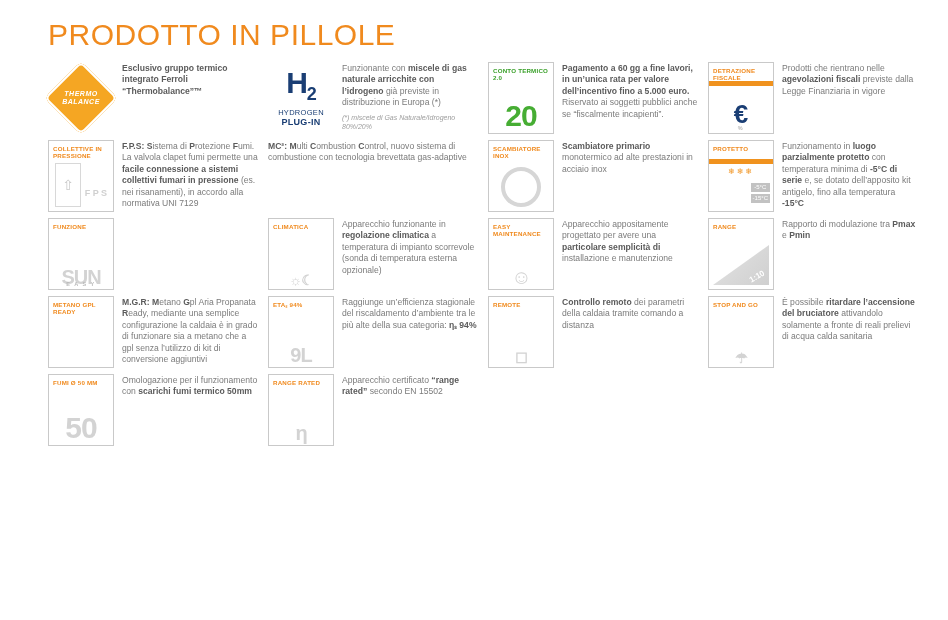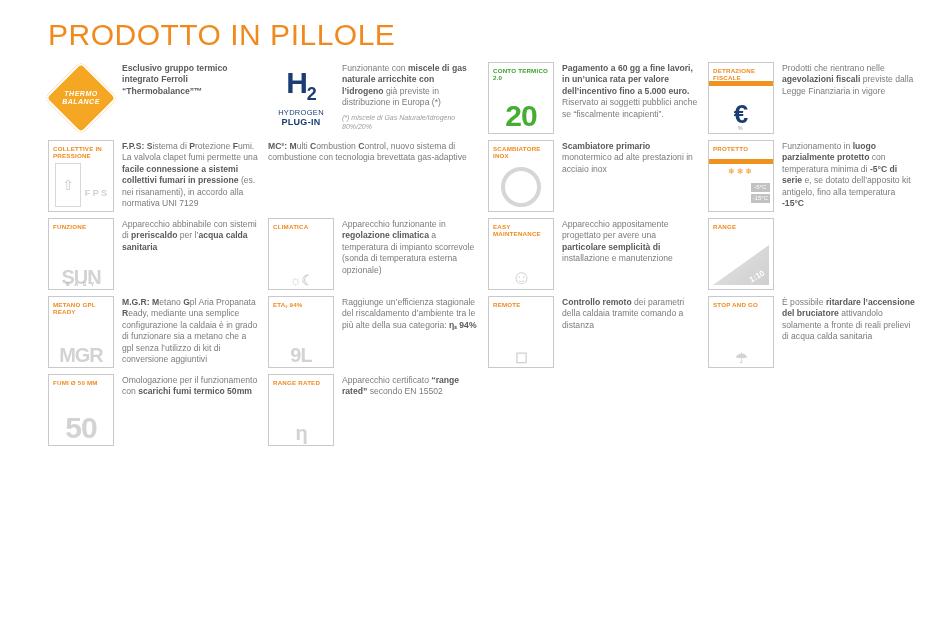--- a/index.html
+++ b/index.html
@@ -281,21 +281,20 @@
     <div class="row">
 
       <div class="cell">
         <div class="badge">
           <div class="bhead">FUNZIONE</div>
           <div class="bbody">
               <div class="ghost sm">SUN</div>
             </div>
           <div class="sub">E A S Y</div>
         </div>
-        <div class="txtcol">Apparecchio abbinabile con sistemi di <b>preriscaldo</b> per l’<b>acqua calda sanitaria</b></div>
       </div>
 
       <div class="cell">
         <div class="badge">
           <div class="bhead">CLIMATICA</div>
           <div class="bbody">
               <div class="ghost xs">☼☾</div>
             </div>
         </div>
         <div class="txtcol">Apparecchio funzionante in <b>regolazione climatica</b> a temperatura di impianto scorrevole (sonda di temperatura esterna opzionale)</div>
@@ -311,31 +310,29 @@
         <div class="txtcol">Apparecchio appositamente progettato per avere una <b>particolare semplicità di</b> installazione e manutenzione</div>
       </div>
 
       <div class="cell">
         <div class="badge">
           <div class="bhead">RANGE</div>
           <div class="rangearrow">
             <div class="lbl">1:10</div>
           </div>
         </div>
+        <div class="txtcol">Rapporto di modulazione tra <b>Pmax</b> e <b>Pmin</b></div>
       </div>
     </div>
 
     <div class="row">
 
       <div class="cell">
         <div class="badge">
           <div class="bhead">METANO GPL READY</div>
-          <div class="bbody">
-              <div class="ghost sm">MGR</div>
-            </div>
         </div>
         <div class="txtcol"><b>M.G.R: M</b>etano <b>G</b>pl Aria Propanata <b>R</b>eady, mediante una semplice configurazione la caldaia è in grado di funzionare sia a metano che a gpl senza l’utilizzo di kit di conversione aggiuntivi</div>
       </div>
 
       <div class="cell">
         <div class="badge">
           <div class="bhead">ETAₛ 94%</div>
           <div class="bbody">
               <div class="ghost sm">9L</div>
             </div>

